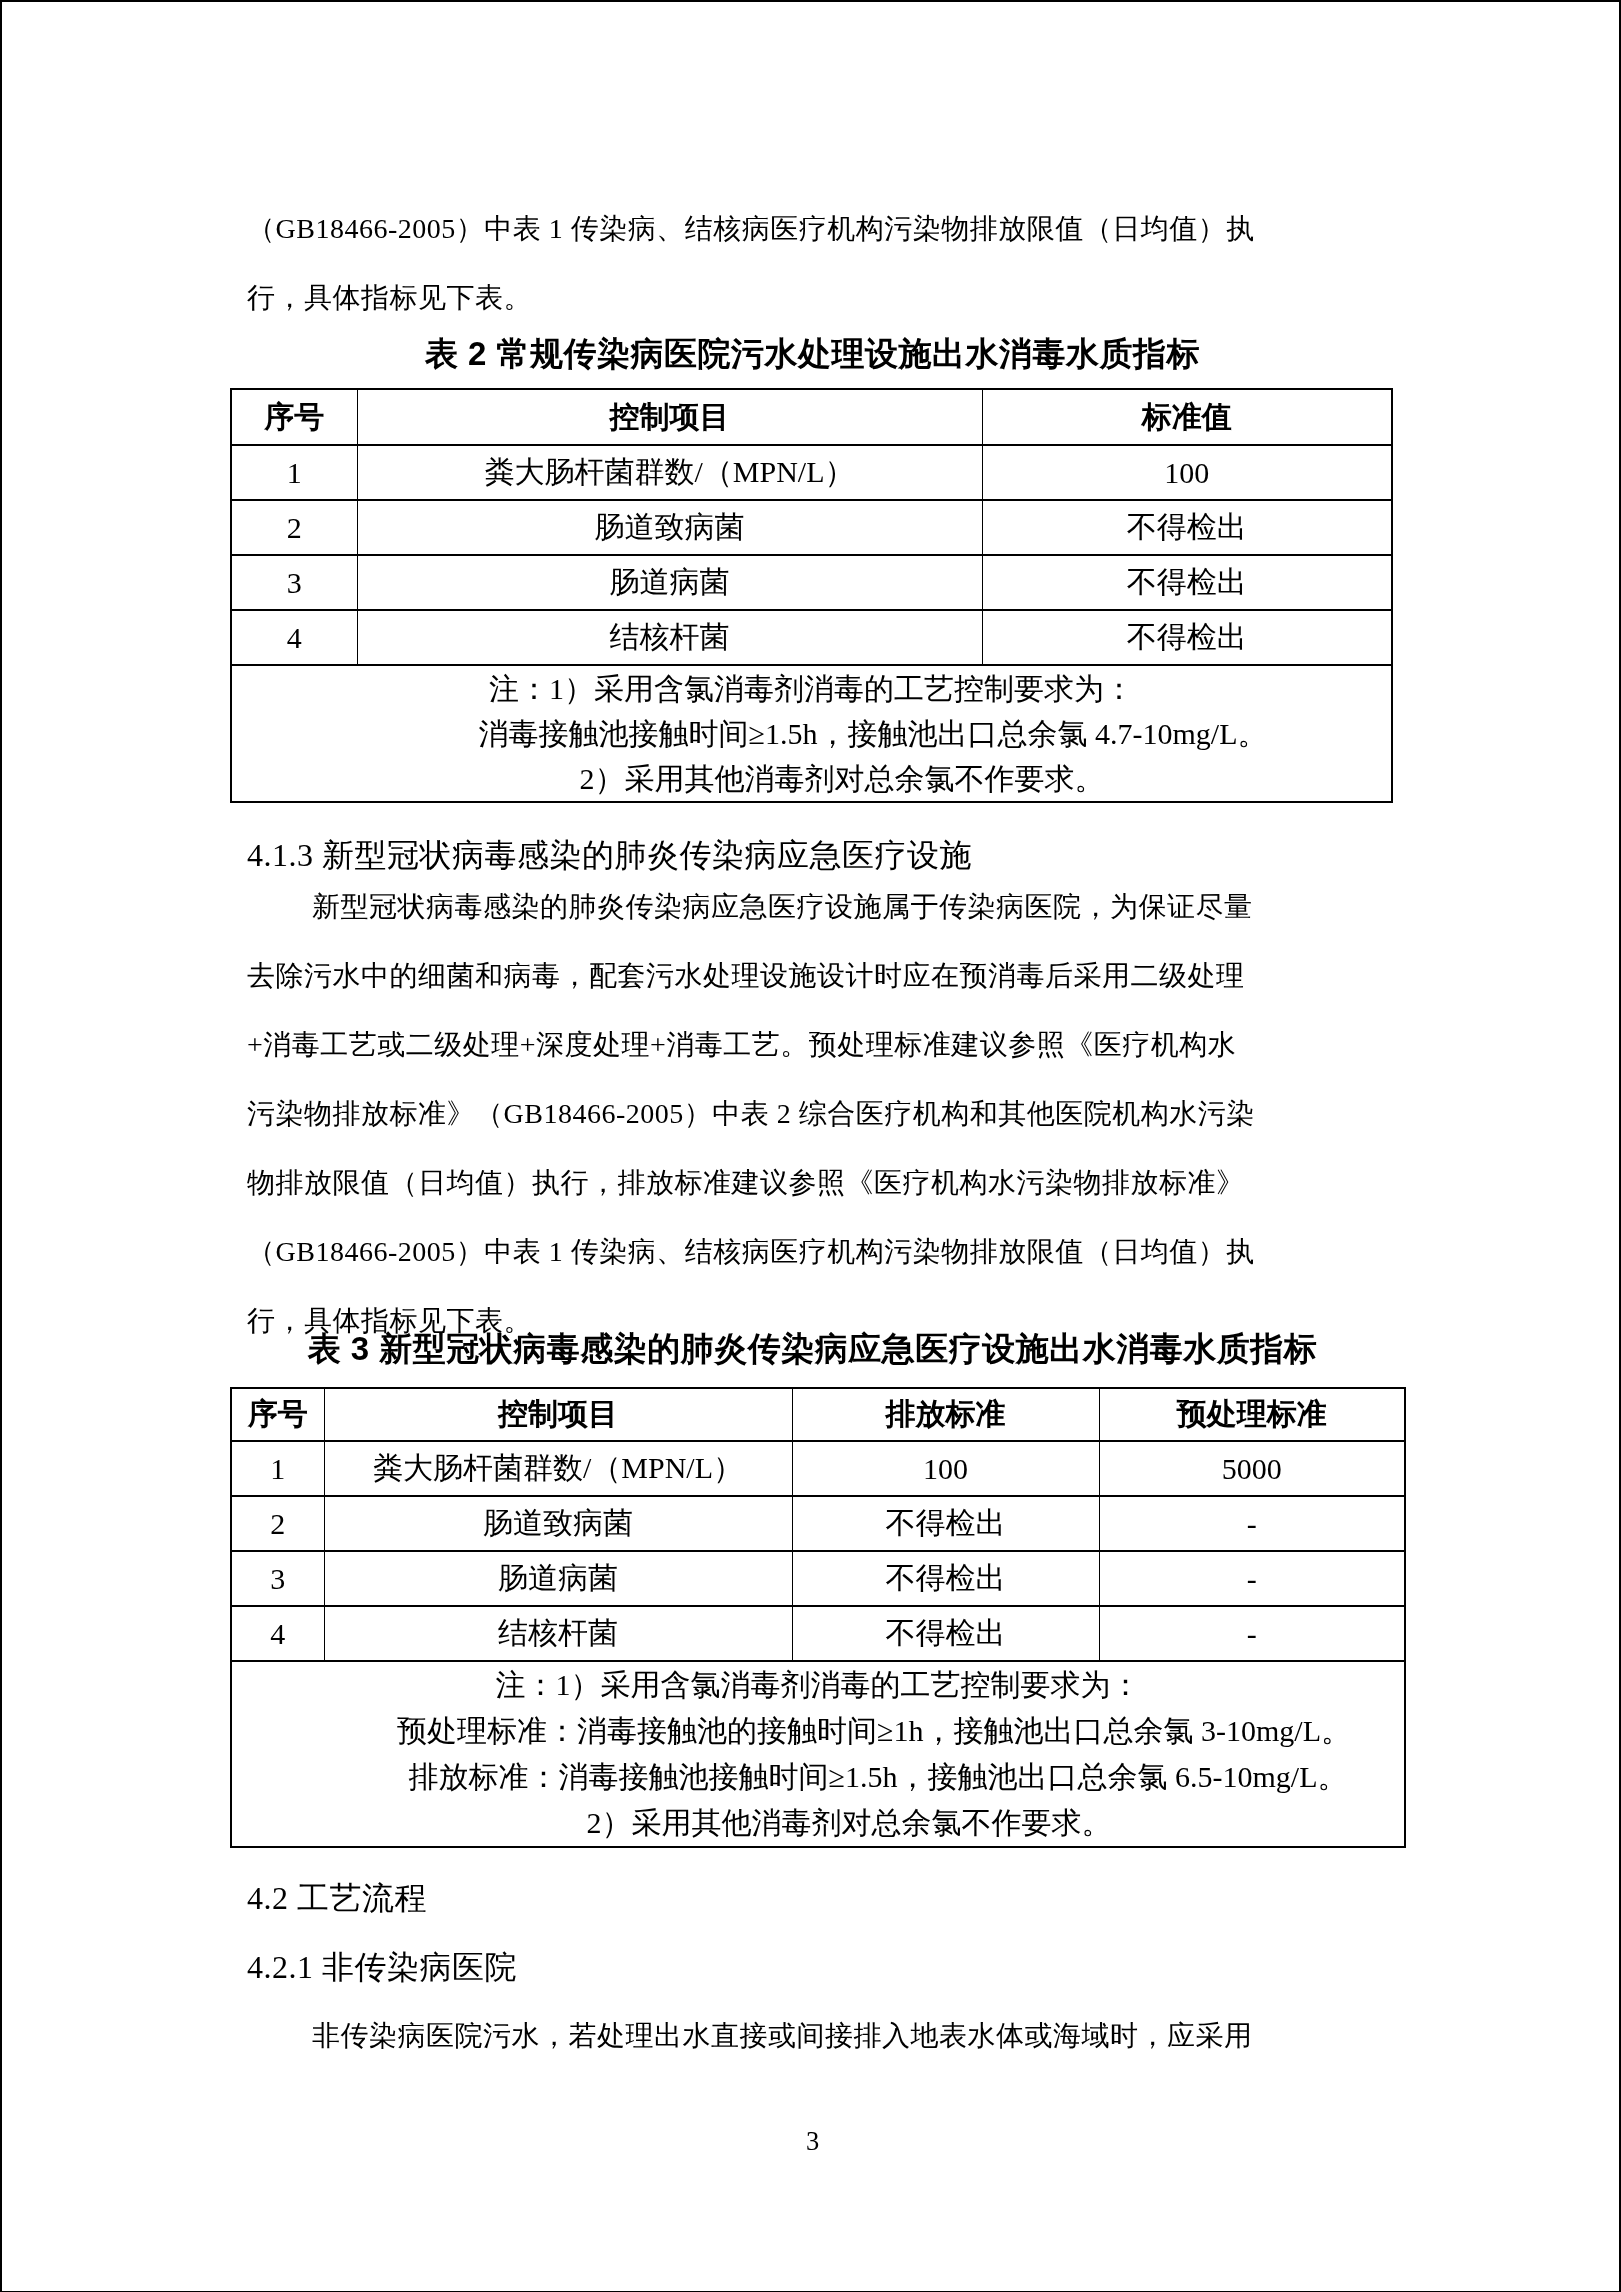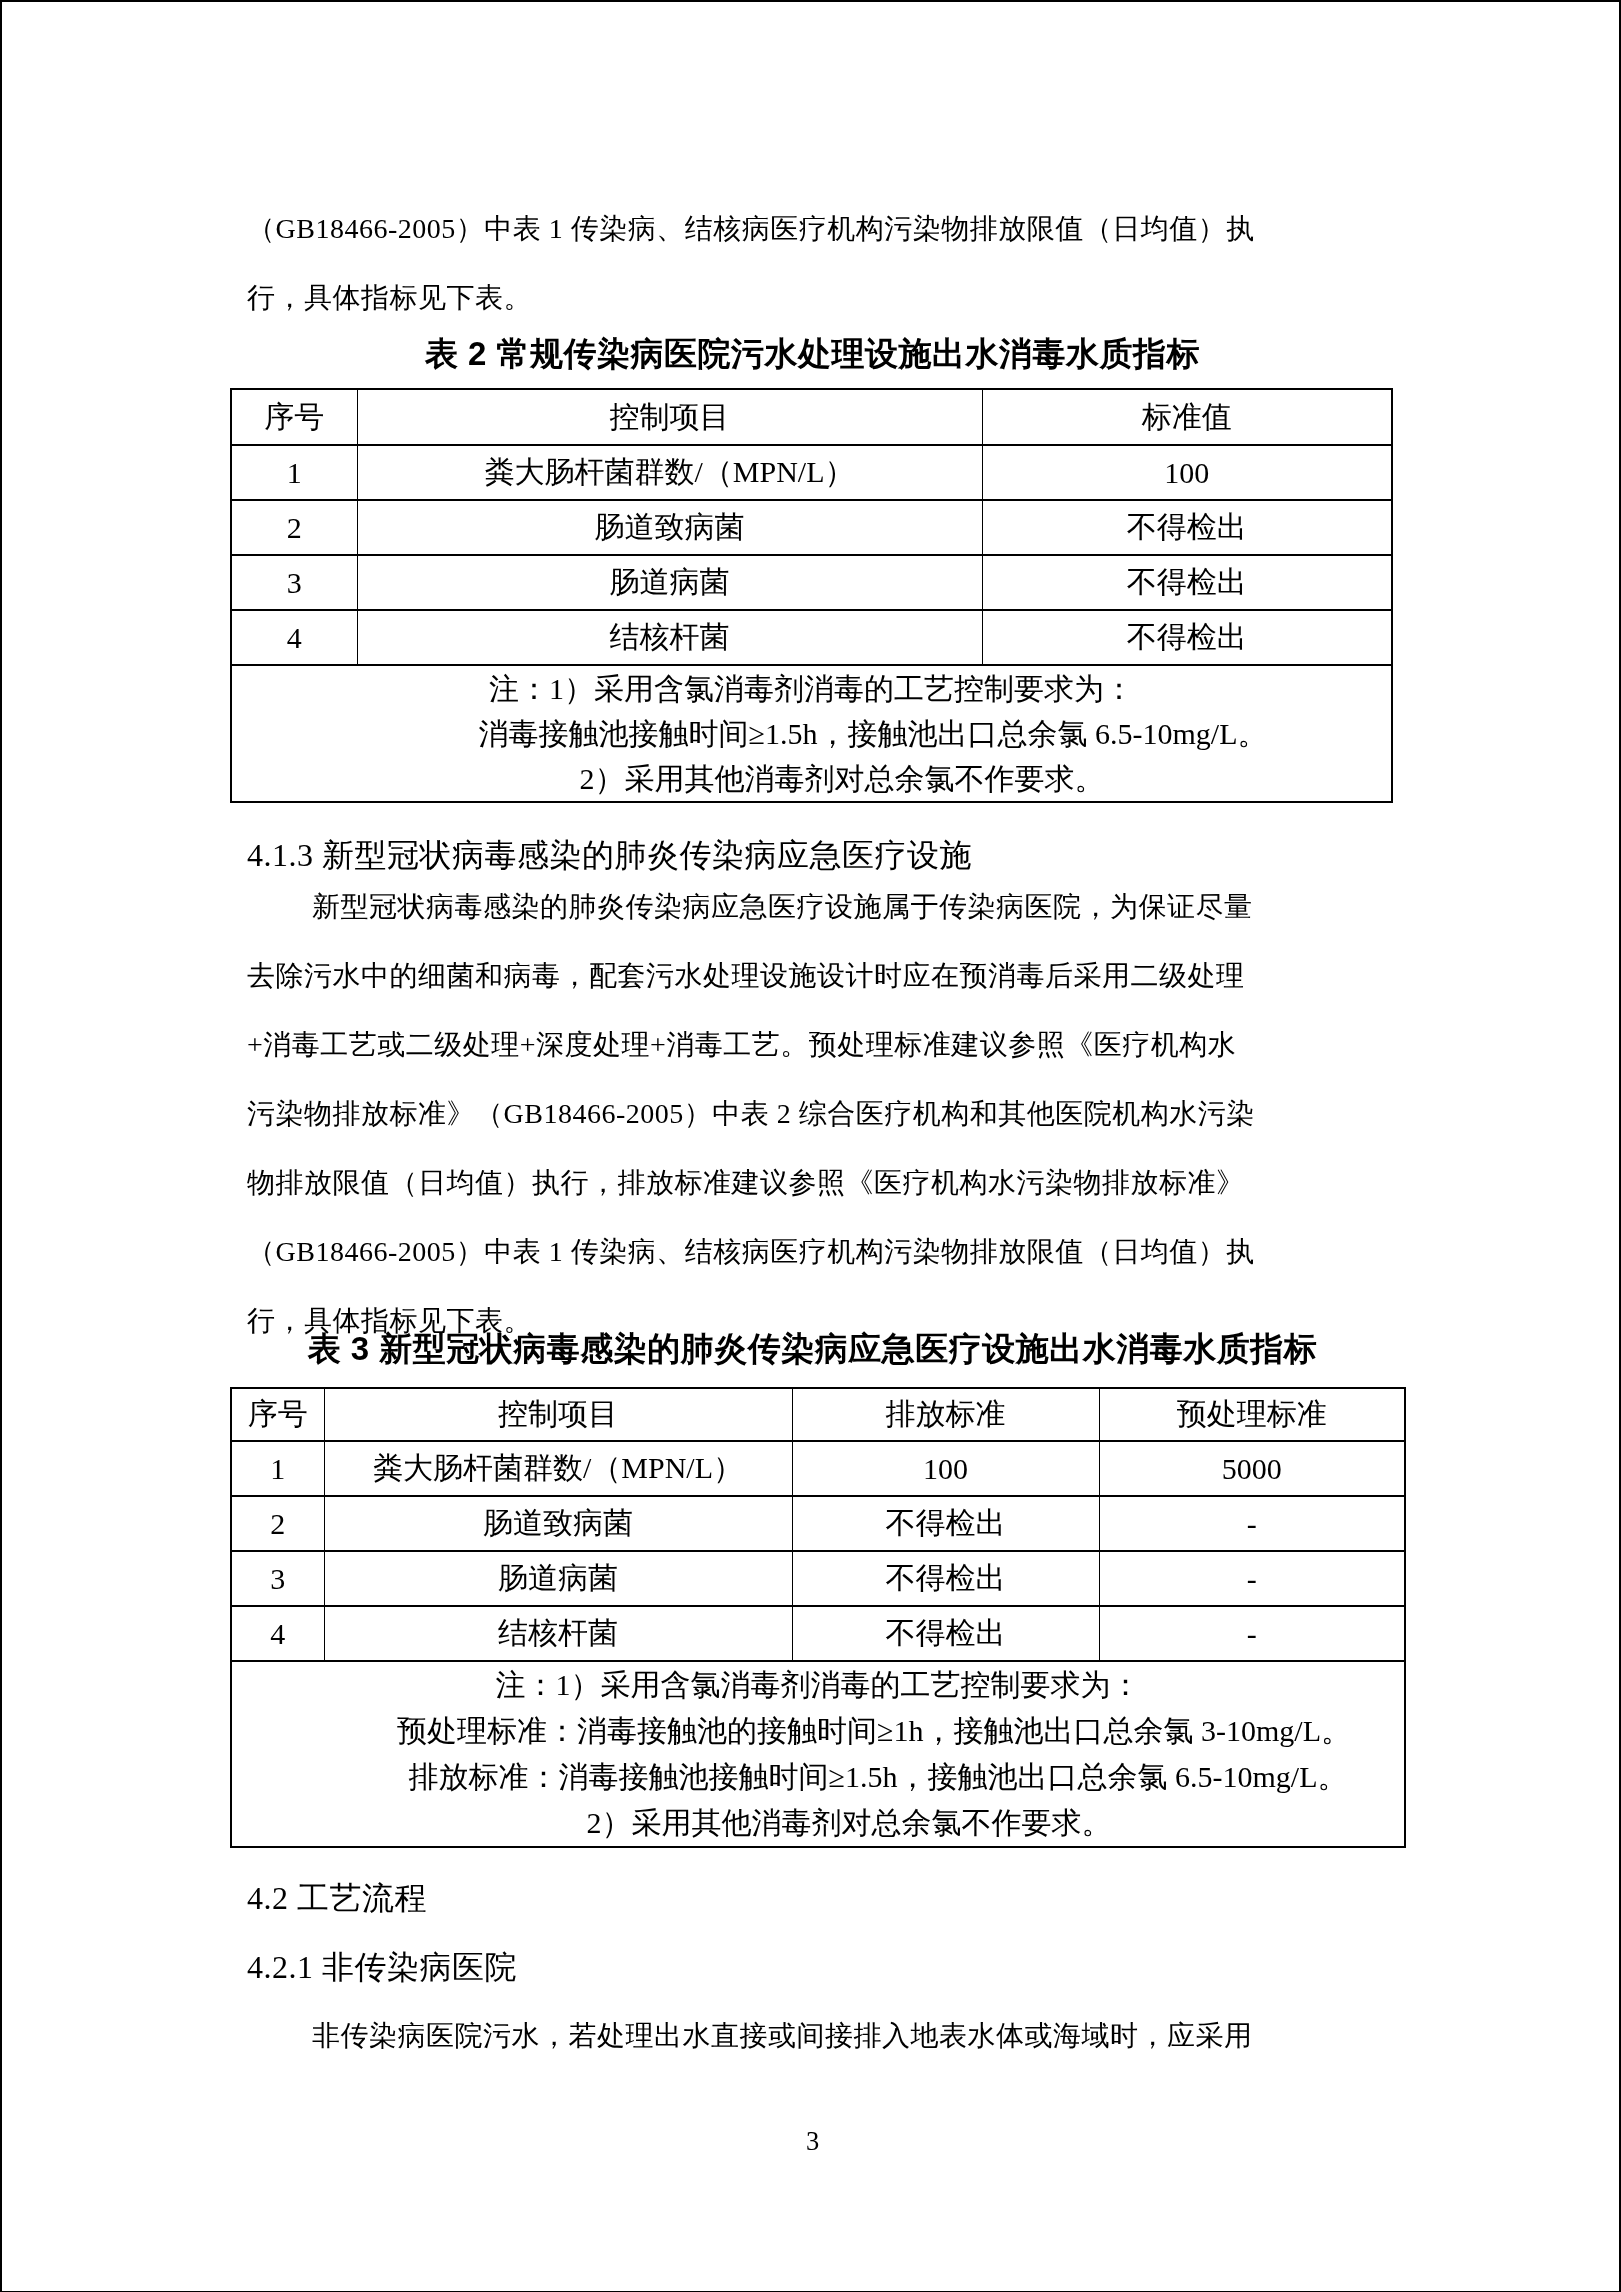--- a/index.html
+++ b/index.html
@@ -42,21 +42,21 @@
   table.tbl th,table.tbl td{
     border-left:1px solid #000;
     border-top:2px solid #000;
     padding:0;
     text-align:center;vertical-align:middle;
     font-size:30px;
     overflow:hidden;
   }
   table.tbl th{
     font-family:"Liberation Sans","DejaVu Sans",sans-serif;
-    font-weight:normal;
+    font-weight:bold;
     margin-left:16px;
   }
   .t2 thead tr{height:56px;}
   .t2 tbody tr{height:55px;}
   .t3 thead tr{height:53px;}
   .t3 tbody tr{height:55px;}
   td.notes{
     text-align:left;vertical-align:top;
     font-size:29px;
     padding:9.8px 7.8px 7.8px 9.8px;
@@ -119,21 +119,21 @@
         <tr>
           <td>4</td>
           <td>结核杆菌</td>
           <td>不得检出</td>
         </tr>
       </tbody>
     <tbody>
       <tr>
         <td colspan="3" class="notes">
             <div class="line">注：1）采用含氯消毒剂消毒的工艺控制要求为：</div>
-            <div class="line">消毒接触池接触时间≥1.5h，接触池出口总余氯 6.5-10mg/L。</div>
+            <div class="line">消毒接触池接触时间≥1.5h，接触池出口总余氯 4.7-10mg/L。</div>
             <div class="line">2）采用其他消毒剂对总余氯不作要求。</div>
           </td>
       </tr>
     </tbody>
   </table>
 
   <div class="abs heading" style="top:834px">4.1.3 新型冠状病毒感染的肺炎传染病应急医疗设施</div>
 
   <div class="abs para indent-first" style="top:870px">
       <div class="line">新型冠状病毒感染的肺炎传染病应急医疗设施属于传染病医院，为保证尽量</div>

